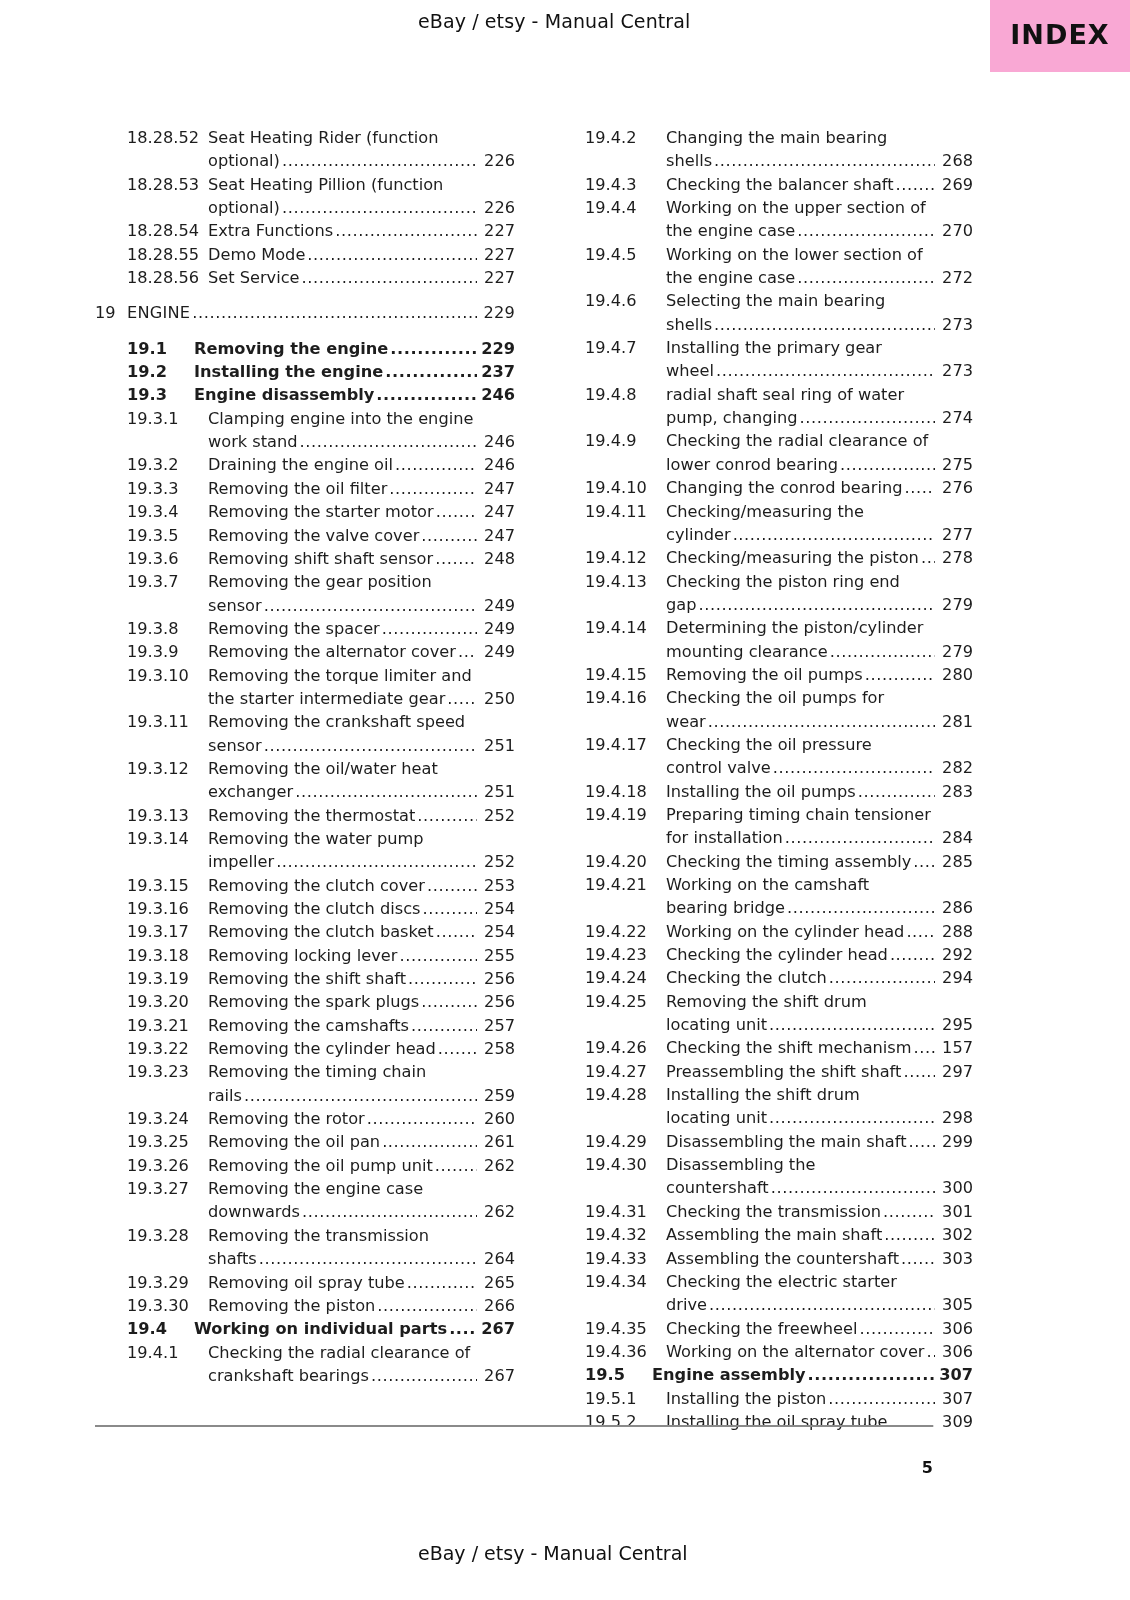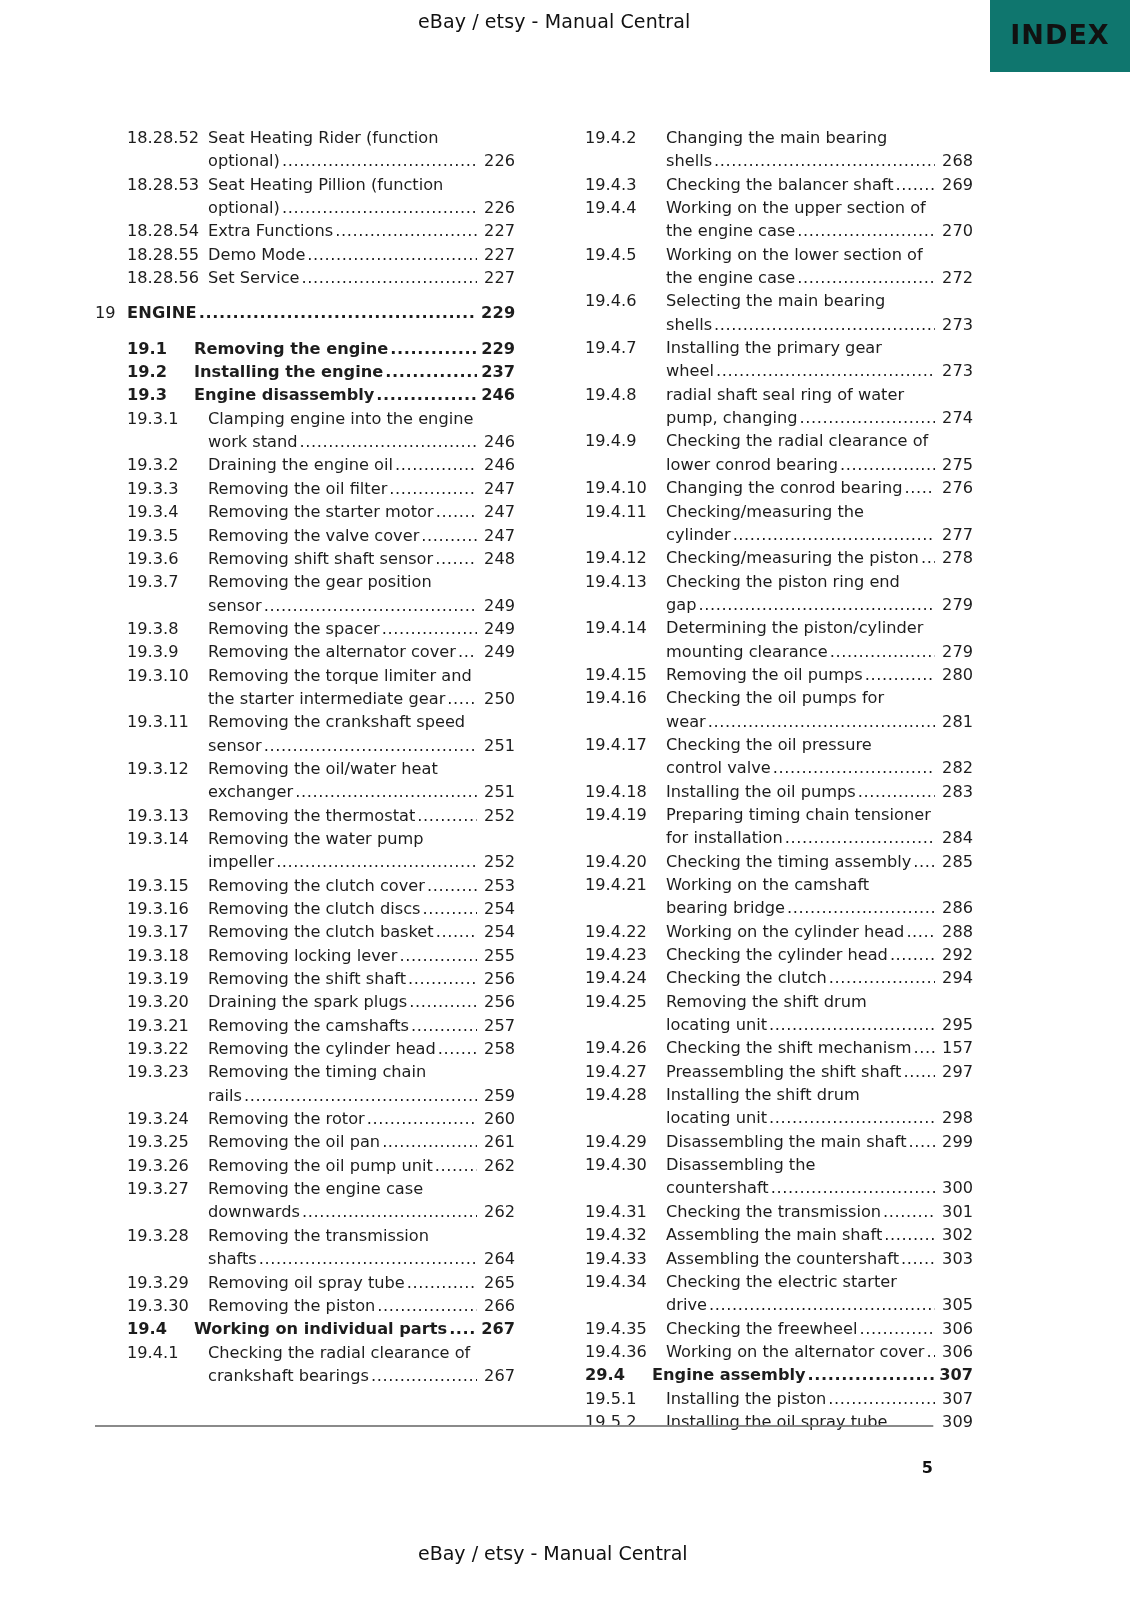--- a/index.html
+++ b/index.html
@@ -75,21 +75,21 @@
     white-space: nowrap;
   }
   
   .num {
     flex: 0 0 auto;
     text-align: left;
   }
   
   .entry.lvl-chapter .num { width: 32px; margin-left: 0px; }
   .entry.lvl-chapter       { margin-left: 0px; }
-  .entry.lvl-chapter .body { font-size: 16.2px; letter-spacing: 0.2px; font-weight: bold; }
+  .entry.lvl-chapter .body { font-size: 16.2px; letter-spacing: 0.2px; }
 
   
   .entry.lvl-2           { margin-left: 32px; font-weight: bold; }
   .entry.lvl-2 .num      { width: 67px; }
 
   
   .entry.lvl-3           { margin-left: 32px; }
   .entry.lvl-3 .num      { width: 81px; }
 
   
@@ -154,21 +154,21 @@
     font-size: 19px;
     color: #111111;
     white-space: nowrap;
   }
 </style>
 </head>
 <body>
 
 <div class="page-header">
   <div class="header-title">eBay / etsy - Manual Central</div>
-  <div class="index-tab" style="background: #0f766e;">
+  <div class="index-tab" style="background: #f9a8d4;">
     <div class="index-tab-label">INDEX</div>
   </div>
 </div>
 
 <div class="toc">
   <div class="column col-left" id="col-left">
       <div class="entry lvl-3">
         <span class="num">18.28.52</span>
         <span class="body">
           <span class="title">Seat Heating Rider (function</span>
@@ -452,21 +452,21 @@
         <span class="num">19.3.19</span>
         <span class="body">
           <span class="title">Removing the shift shaft</span>
           <span class="leader">............................................................................................................................................................................................................................</span>
           <span class="pg">256</span>
         </span>
       </div>
       <div class="entry lvl-3">
         <span class="num">19.3.20</span>
         <span class="body">
-          <span class="title">Draining the spark plugs</span>
+          <span class="title">Removing the spark plugs</span>
           <span class="leader">............................................................................................................................................................................................................................</span>
           <span class="pg">256</span>
         </span>
       </div>
       <div class="entry lvl-3">
         <span class="num">19.3.21</span>
         <span class="body">
           <span class="title">Removing the camshafts</span>
           <span class="leader">............................................................................................................................................................................................................................</span>
           <span class="pg">257</span>
@@ -1012,21 +1012,21 @@
       </div>
       <div class="entry lvl-3">
         <span class="num">19.4.36</span>
         <span class="body">
           <span class="title">Working on the alternator cover</span>
           <span class="leader">............................................................................................................................................................................................................................</span>
           <span class="pg">306</span>
         </span>
       </div>
       <div class="entry lvl-2">
-        <span class="num">29.4</span>
+        <span class="num">19.5</span>
         <span class="body">
           <span class="title">Engine assembly</span>
           <span class="leader">............................................................................................................................................................................................................................</span>
           <span class="pg">307</span>
         </span>
       </div>
       <div class="entry lvl-3">
         <span class="num">19.5.1</span>
         <span class="body">
           <span class="title">Installing the piston</span>

